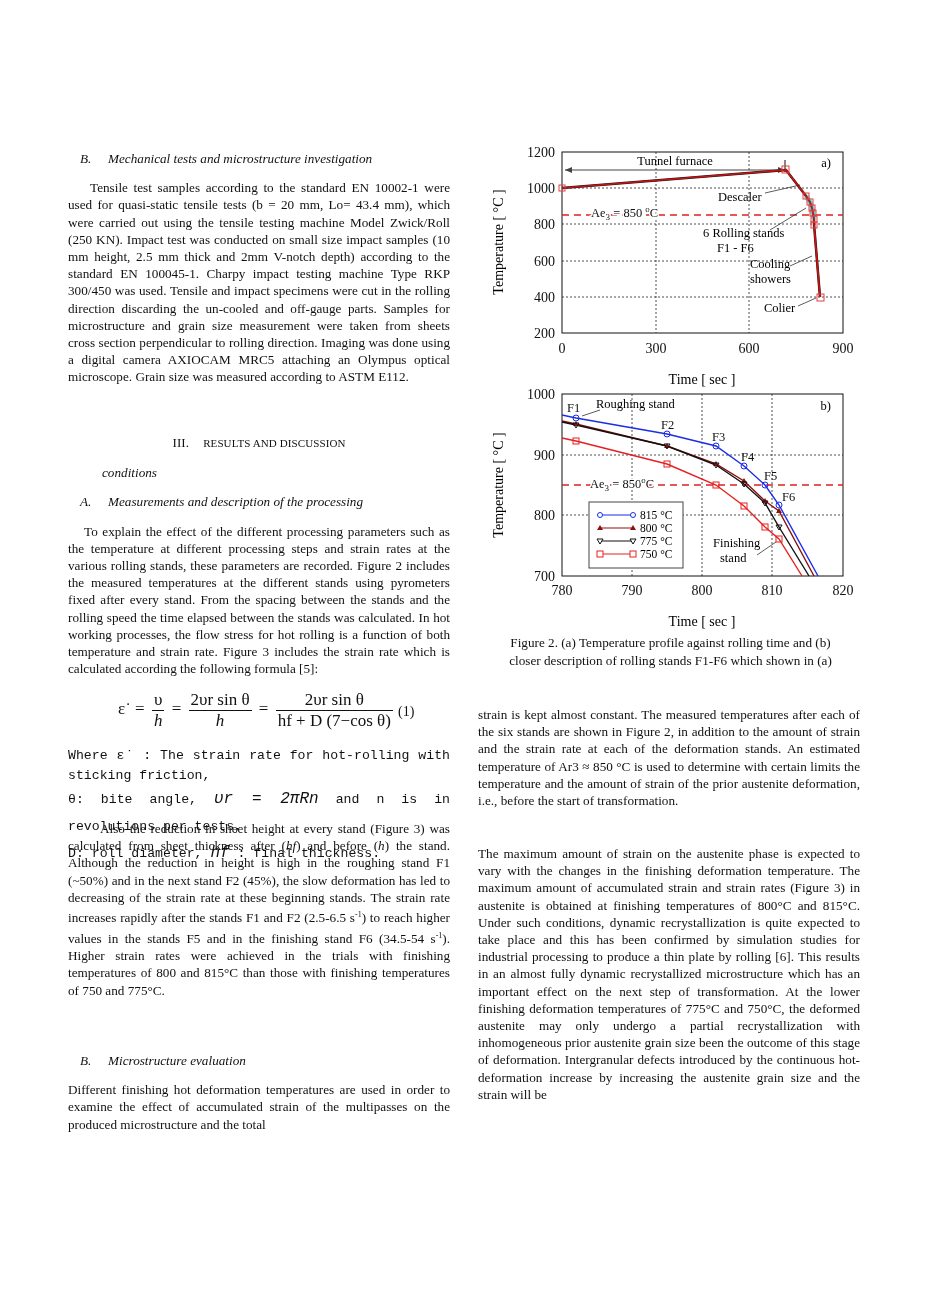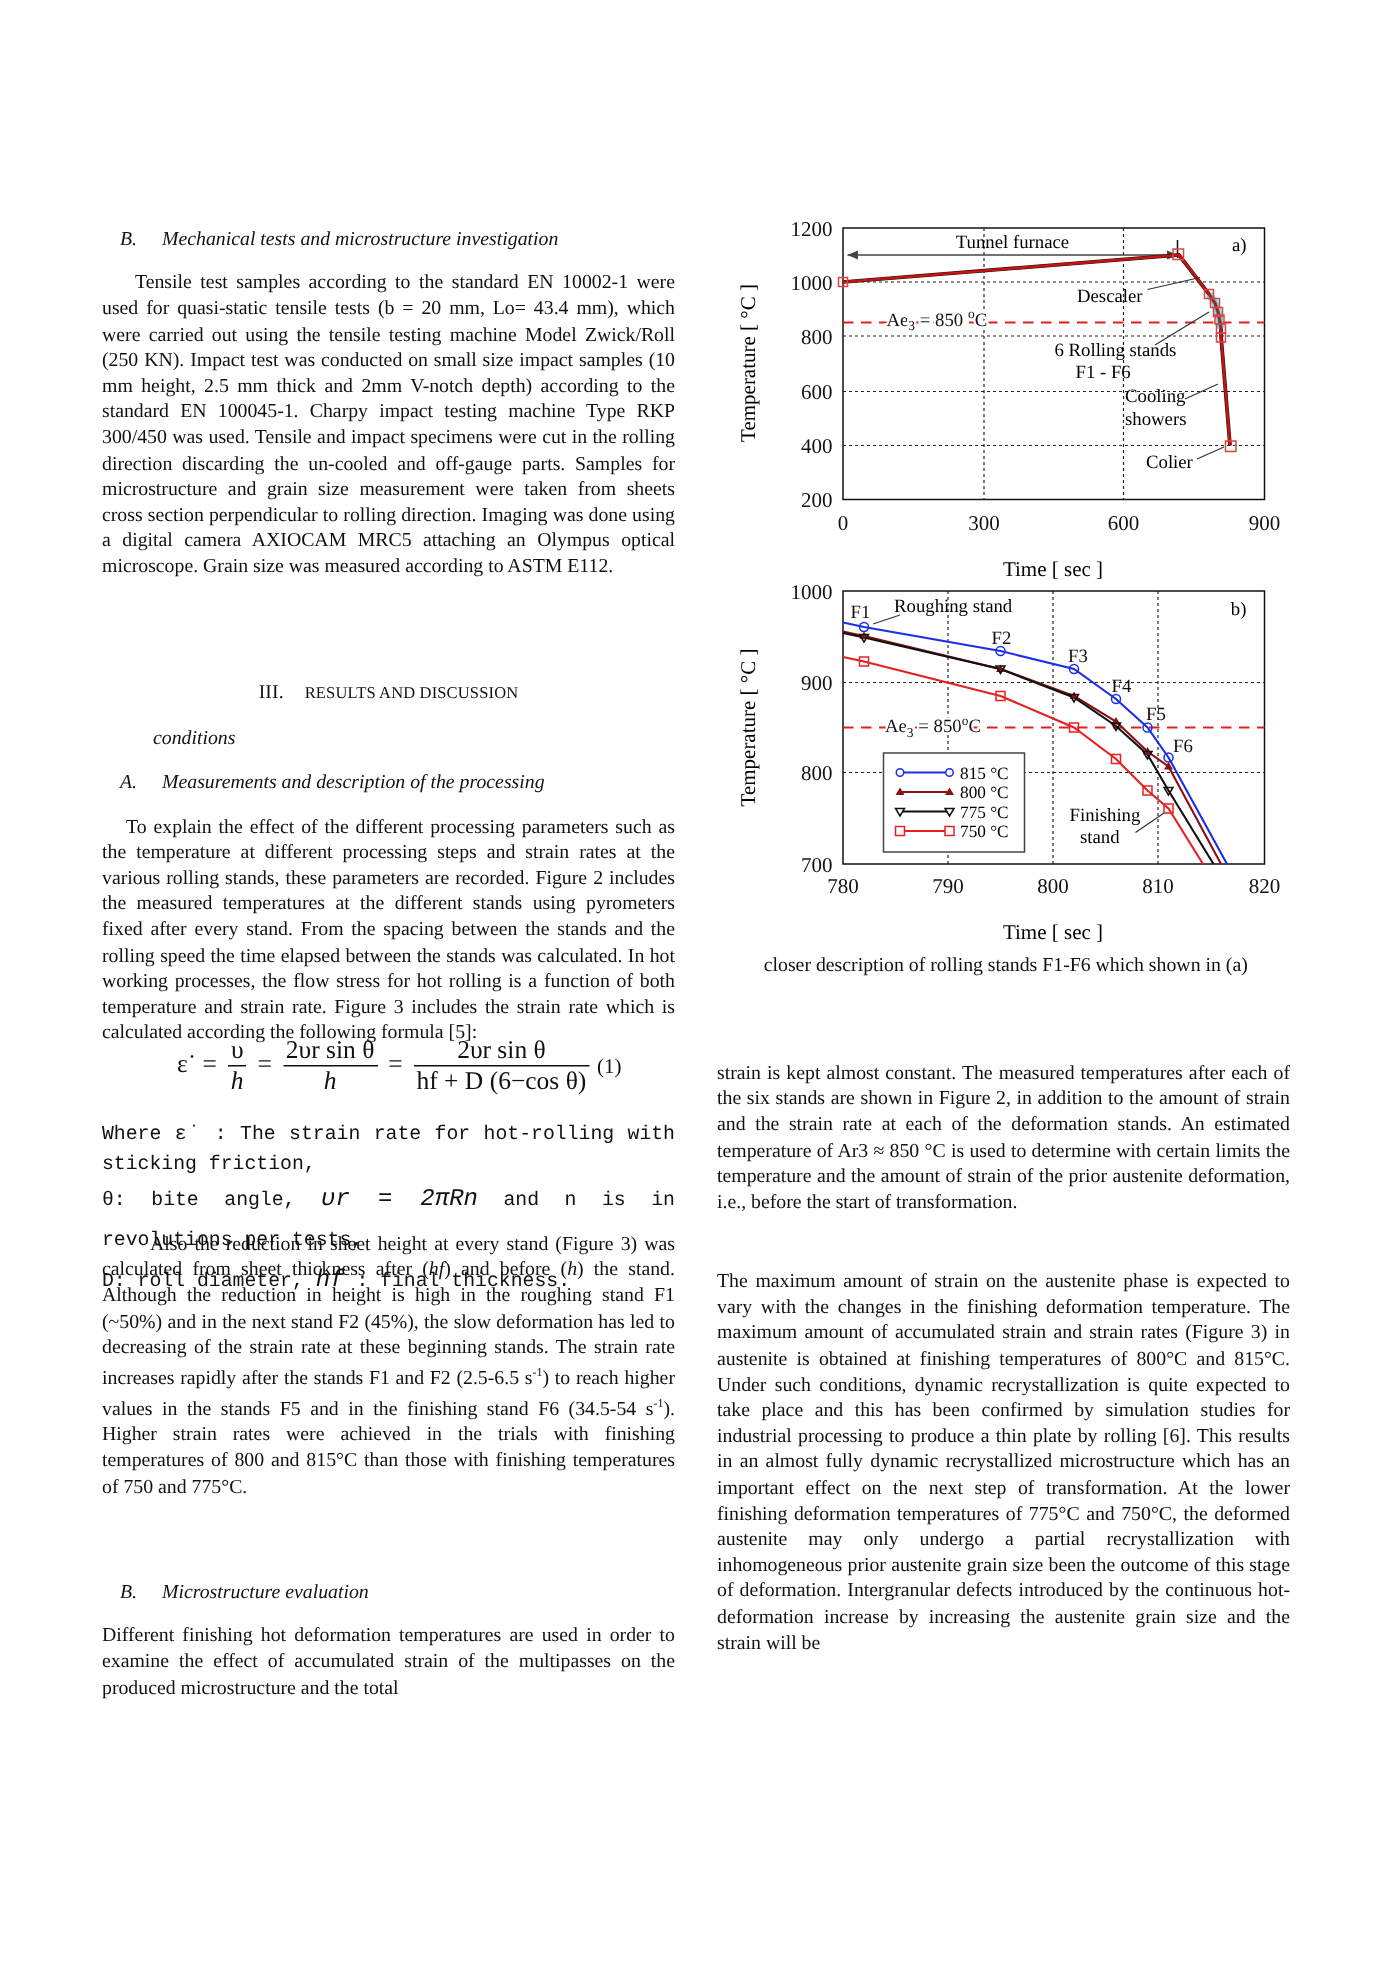--- a/index.html
+++ b/index.html
@@ -23,35 +23,35 @@
   sup, sub { font-size:8px; }
 </style>
 </head>
 <body>
 
 <div class="col left" style="top:138px;">
   <p class="sub"><span class="lbl">B.</span><span>Mechanical tests and microstructure investigation</span></p>
   <p class="indent">Tensile test samples according to the standard EN 10002-1 were used for quasi-static tensile tests (b = 20 mm, Lo= 43.4 mm), which were carried out using the tensile testing machine Model Zwick/Roll (250 KN). Impact test was conducted on small size impact samples (10 mm height, 2.5 mm thick and 2mm V-notch depth) according to the standard EN 100045-1. Charpy impact testing machine Type RKP 300/450 was used. Tensile and impact specimens were cut in the rolling direction discarding the un-cooled and off-gauge parts. Samples for microstructure and grain size measurement were taken from sheets cross section perpendicular to rolling direction. Imaging was done using a digital camera AXIOCAM MRC5 attaching an Olympus optical microscope. Grain size was measured according to ASTM E112.</p>
 </div>
 
-<div class="col left" style="top:452px;">
+<div class="col left" style="top:434px;">
   <p class="secttl"><span class="num">III.</span><span>RESULTS AND DISCUSSION</span></p>
   <p class="sub" style="padding-left:22px;">conditions</p>
   <p class="sub" style="margin-top:8px;"><span class="lbl">A.</span><span>Measurements and description of the processing</span></p>
   <p style="text-indent:16px;">To explain the effect of the different processing parameters such as the temperature at different processing steps and strain rates at the various rolling stands, these parameters are recorded. Figure 2 includes the measured temperatures at the different stands using pyrometers fixed after every stand. From the spacing between the stands and the rolling speed the time elapsed between the stands was calculated. In hot working processes, the flow stress for hot rolling is a function of both temperature and strain rate. Figure 3 includes the strain rate which is calculated according the following formula [5]:</p>
 </div>
 
 <div class="eq" style="left:118px; top:690px; font-size:17px;">
   <span>ε˙</span>
   <span>=</span>
   <span class="frac"><span class="n">υ</span><span class="d it">h</span></span>
   <span>=</span>
   <span class="frac"><span class="n">2υr sin θ</span><span class="d it">h</span></span>
   <span>=</span>
-  <span class="frac"><span class="n">2υr sin θ</span><span class="d">hf + D (6−cos θ)</span></span>
+  <span class="frac"><span class="n">2υr sin θ</span><span class="d">hf + D (7−cos θ)</span></span>
 </div>
 <div class="eq" style="left:398px; top:704px; font-size:14px;">(1)</div>
 
 <div class="col left" style="top:746px; line-height:27px;font-family:Liberation Mono, monospace;">
   <p style="line-height:20px;">Where ε˙ : The strain rate for hot-rolling with sticking friction,</p>
   <p style="line-height:27px;"><span>θ: bite angle,</span> <span class="it" style="font-size:16px;">υr = 2πRn</span> <span>and n is in revolutions per tests,</span></p>
   <p style="line-height:27px;"><span>D:  roll diameter,</span> <span class="it" style="font-size:16px;">hf</span> <span>: final thickness.</span></p>
 </div>
 
 <div class="col left" style="top:820px;">
@@ -227,14 +227,15 @@
       <text x="640" y="545" font-size="11.5">775 °C</text>
       <line x1="600" y1="554" x2="633" y2="554" stroke="#e62020" stroke-width="1.2"></line>
       <rect x="597" y="551" width="6" height="6" fill="#fff" stroke="#e62020"></rect>
         <rect x="630" y="551" width="6" height="6" fill="#fff" stroke="#e62020"></rect>
       <text x="640" y="558" font-size="11.5">750 °C</text>
     </g>
   </g>
 </svg>
 
 <div class="caption" style="top:634px;">
+  <div>Figure 2. (a) Temperature profile against rolling time and (b)</div>
   <div>closer description of rolling stands F1-F6 which shown in (a)</div>
 </div>
 
 </body></html>

